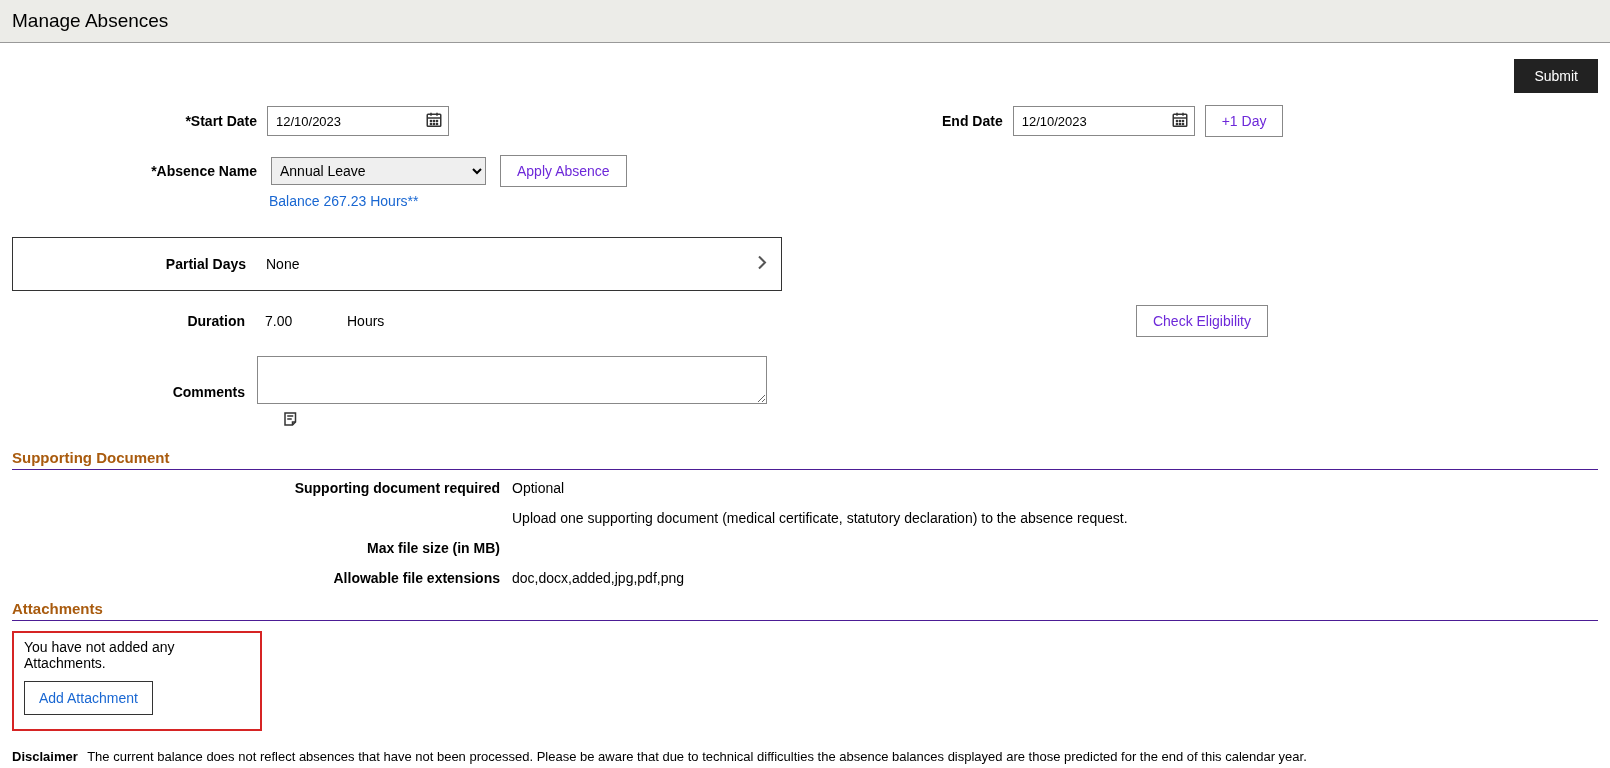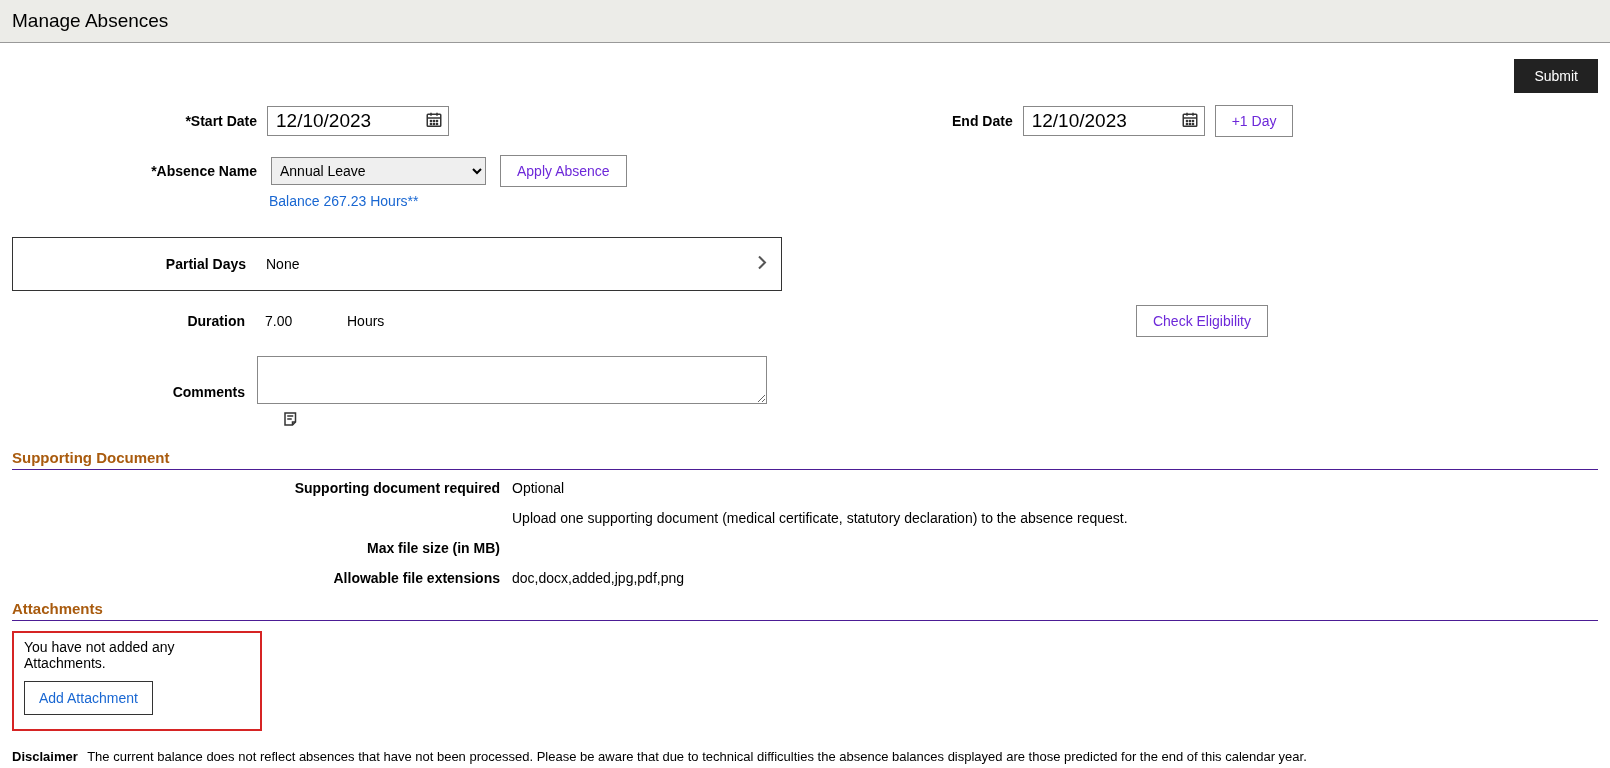--- a/index.html
+++ b/index.html
@@ -32,21 +32,20 @@
     background: #222;
     color: #fff;
     border: none;
     padding: 9px 20px;
     font-size: 14px;
     cursor: pointer;
   }
   .date-row {
     display: flex;
     align-items: center;
-    gap: 10px;
     margin-bottom: 18px;
   }
   .start-block {
     display: flex;
     align-items: center;
     gap: 10px;
     width: 610px;
   }
   .end-block {
     display: flex;
@@ -64,21 +63,21 @@
   }
   .date-input-wrap {
     position: relative;
     width: 182px;
   }
   .date-input {
     width: 100%;
     height: 30px;
     padding: 4px 34px 4px 8px;
     border: 1px solid #888;
-    font-size: 19px;
+    font-size: 13px;
   }
   .cal-icon {
     position: absolute;
     right: 6px;
     top: 50%;
     transform: translateY(-50%);
     pointer-events: none;
   }
   .btn-outline {
     background: #fff;

